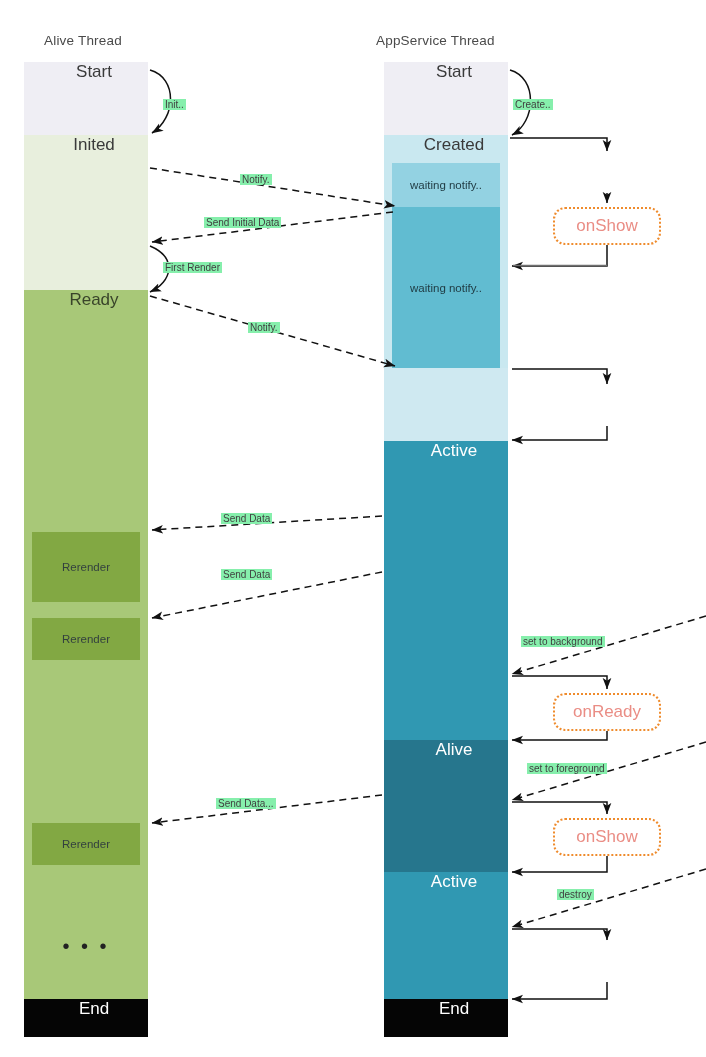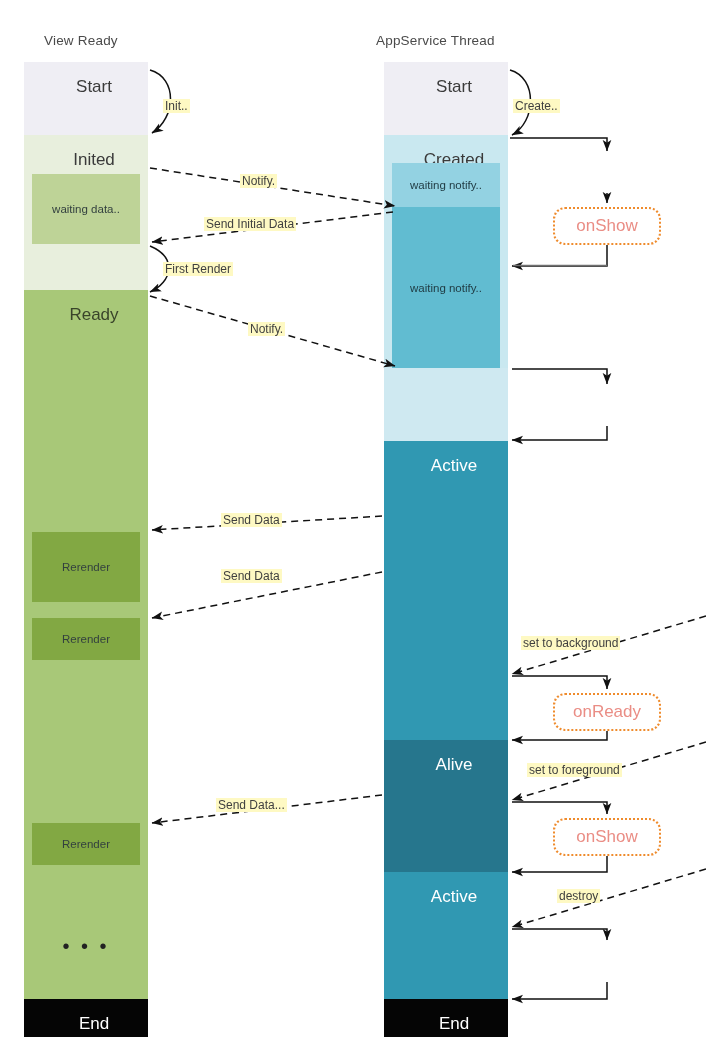--- a/index.html
+++ b/index.html
@@ -27,21 +27,21 @@
   
   .seg{
     position:absolute;
     box-sizing:border-box;
     display:flex;
     justify-content:center;
   }
   .seg .seg-label{
     font-size:17px;
     line-height:1;
-    padding-top:16px;
+    padding-top:1px;
     white-space:nowrap;
     margin-left:16px;
   }
   .seg.dark-text .seg-label{color:#3a3a3a;}
   .seg.light-text .seg-label{color:#ffffff;}
 
   
   .subblock{
     position:absolute;
     box-sizing:border-box;
@@ -78,24 +78,24 @@
   }
   .hook span{
     font-size:17px;
     color:#ea8d85;
     white-space:nowrap;
   }
 
   
   .msg{
     position:absolute;
-    font-size:12px;
+    font-size:10px;
     color:#3f3f3f;
     white-space:nowrap;
-    background:#fef9c3;
+    background:#86efac;
     padding:0 2px;
   }
 
   
   svg.wires{
     position:absolute;left:0;top:0;width:706px;height:1057px;
     pointer-events:none;
   }
 
   
@@ -105,42 +105,39 @@
     font-size:15px;
     color:#ececec;
     white-space:nowrap;
   }
 </style>
 </head>
 <body>
 
 <div class="stage">
 
-  <div class="col-title" id="title-view">View Ready</div>
+  <div class="col-title" id="title-view">Alive Thread</div>
   <div class="col-title" id="title-service">AppService Thread</div>
 
   <div class="seg dark-text" style="left:24px;top:62px;width:124px;height:73px;background:#efeef4;">
     <div class="seg-label">Start</div>
   </div>
 
   <div class="seg dark-text" style="left:24px;top:135px;width:124px;height:155px;background:#e8efdd;">
     <div class="seg-label">Inited</div>
   </div>
 
   <div class="seg light-text" style="left:24px;top:290px;width:124px;height:709px;background:#a8c878;">
     <div class="seg-label" style="color:#39442a;">Ready</div>
   </div>
 
   <div class="seg light-text" style="left:24px;top:999px;width:124px;height:38px;background:#050505;">
     <div class="seg-label">End</div>
   </div>
 
-  <div class="subblock" style="left:32px;top:174px;width:108px;height:70px;background:#bed397;">
-    <span>waiting data..</span>
-  </div>
 
   <div class="subblock" style="left:32px;top:532px;width:108px;height:70px;background:#82a843;">
     <span>Rerender</span>
   </div>
 
   <div class="subblock" style="left:32px;top:618px;width:108px;height:42px;background:#82a843;">
     <span>Rerender</span>
   </div>
 
   <div class="subblock" style="left:32px;top:823px;width:108px;height:42px;background:#82a843;">

